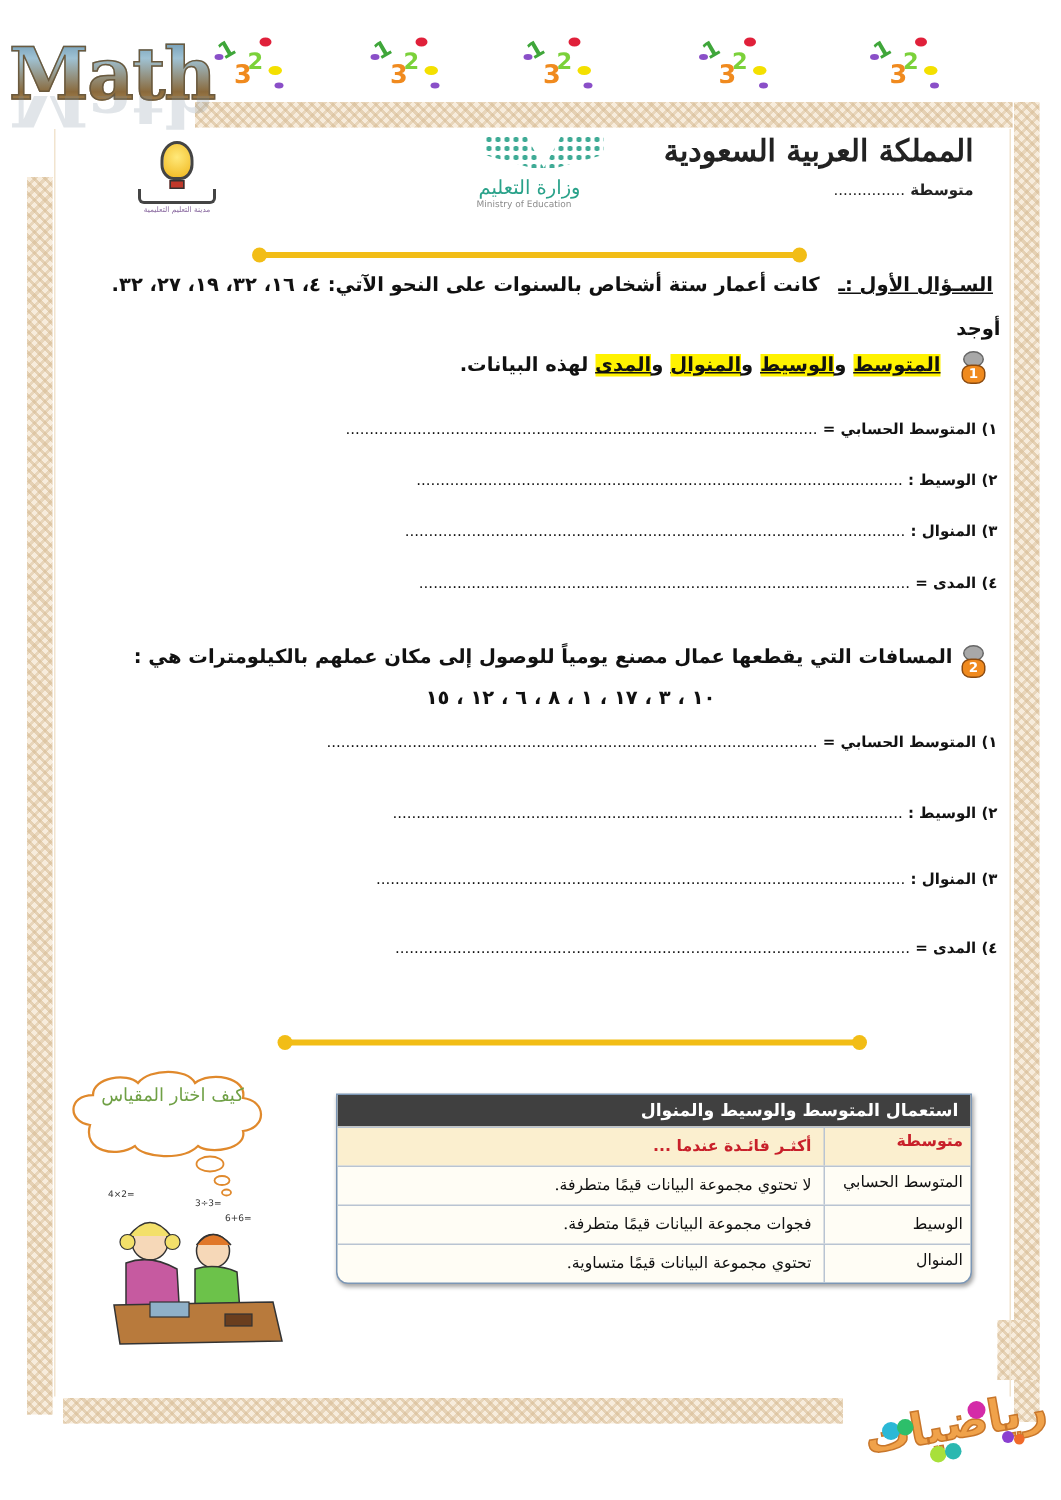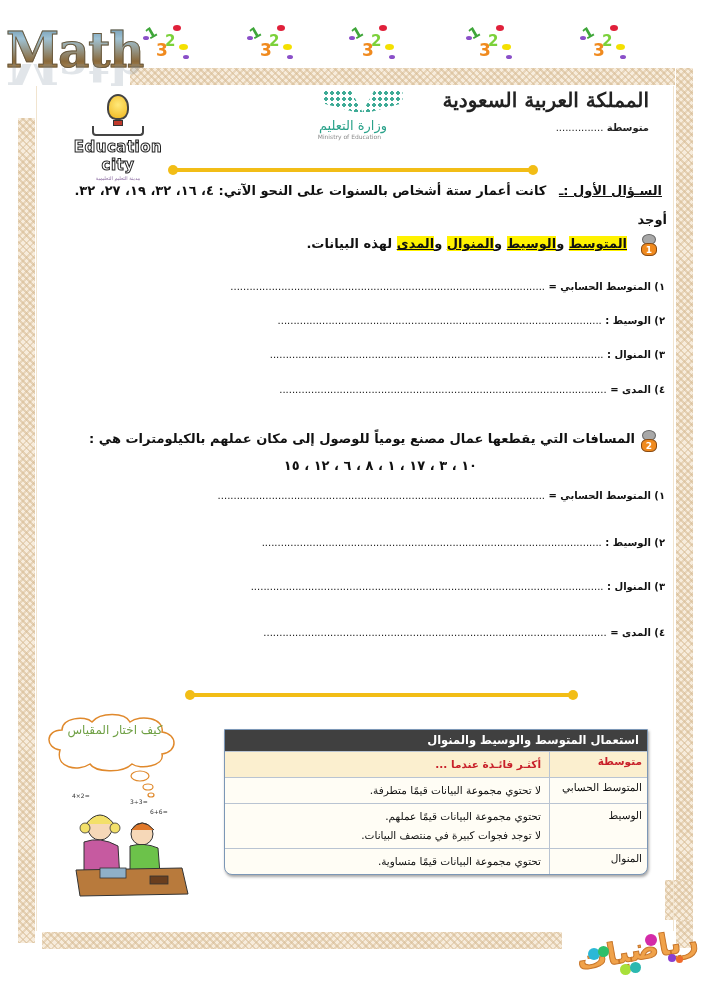--- a/index.html
+++ b/index.html
@@ -178,21 +178,20 @@
     <span class="dotr"></span>
     <span class="doty"></span>
     <span class="dotp"></span>
     <span class="dotp2"></span>
   </div>
 
 <div class="edu-logo">
   <div class="bulb"></div>
   <div class="bulb-base"></div>
   <div class="book"></div>
-  <div class="edu-name">Education city</div>
   <div class="edu-sub">مدينة التعليم التعليمية</div>
 </div>
 
 <div class="moe-logo">
   <div class="moe-dots"></div>
   <div class="moe-ar">وزارة التعليم</div>
   <div class="moe-en">Ministry of Education</div>
 </div>
 
 <div class="ksa">
@@ -304,22 +303,21 @@
   </div>
   <div class="ut-row">
     <div class="ut-c1">المتوسط الحسابي</div>
     <div class="ut-c2">
       <div>لا تحتوي مجموعة البيانات قيمًا متطرفة.</div>
     </div>
   </div>
   <div class="ut-row r3">
     <div class="ut-c1">الوسيط</div>
     <div class="ut-c2">
-      <div>تحتوي مجموعة البيانات قيمًا عملهم.</div>
-      <div>لا توجد فجوات كبيرة في منتصف البيانات.</div>
+      <div>فجوات مجموعة البيانات قيمًا متطرفة.</div>
     </div>
   </div>
   <div class="ut-row">
     <div class="ut-c1">المنوال</div>
     <div class="ut-c2">
       <div>تحتوي مجموعة البيانات قيمًا متساوية.</div>
     </div>
   </div>
 </div>
 

